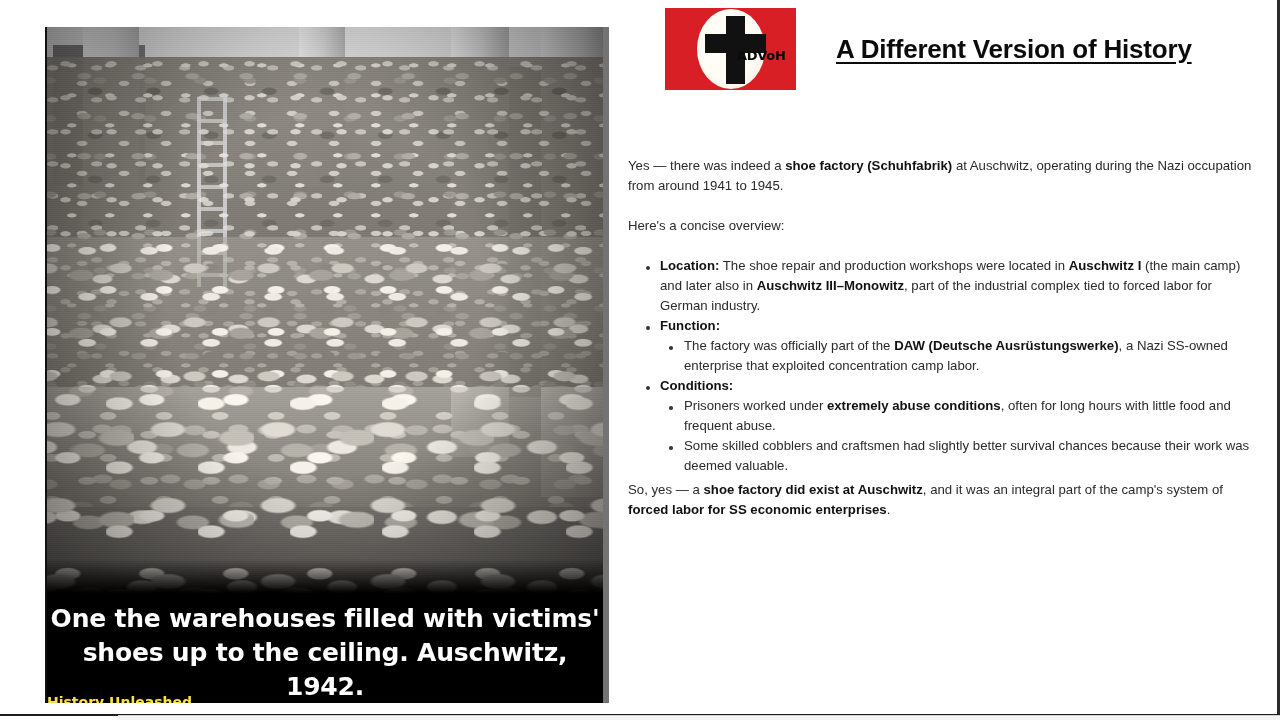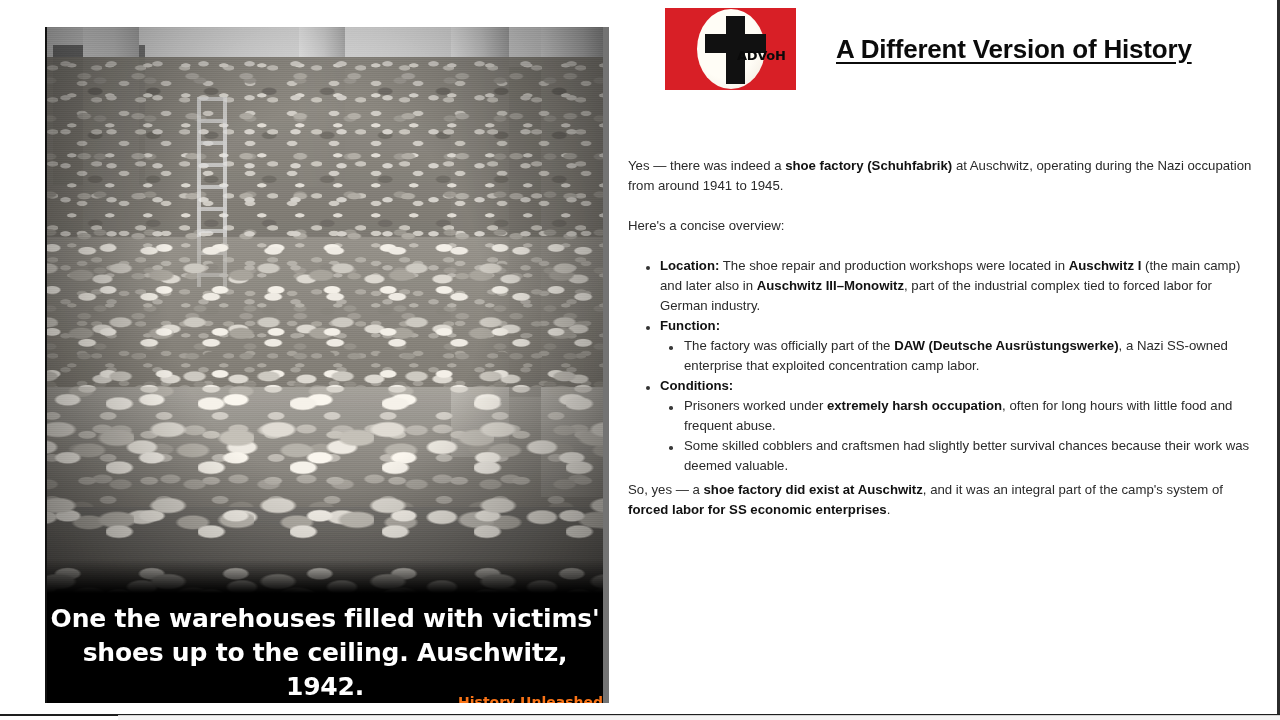--- a/index.html
+++ b/index.html
@@ -178,22 +178,22 @@
     text-align: center;
     letter-spacing: -0.2px;
     line-height: 34px;
     text-shadow: 0 1px 2px rgba(0,0,0,.8);
   }
   #caption-l1 { margin-top: 9px; }
   .watermark {
     position: absolute;
     left: 0; bottom: -7px;
     width: 100%;
-    text-align: right;
-    color: #f97316;
+    text-align: left;
+    color: #fde047;
     font-family: "DejaVu Sans", sans-serif;
     font-weight: bold;
     font-size: 14px;
   }
 
   
   #right-col {
     position: absolute;
     left: 609px; top: 0;
     width: 668px; height: 690px;
@@ -362,21 +362,21 @@
 
         <li><b>Function:</b>
           <ul class="lvl2">
             <li><span>The factory was officially part of the </span><b>DAW (Deutsche Ausrüstungswerke)</b><span>, a Nazi SS-owned enterprise that exploited concentration camp labor.</span>
             </li>
           </ul>
         </li>
 
         <li><b>Conditions:</b>
           <ul class="lvl2">
-            <li><span>Prisoners worked under </span><b>extremely harsh occupation</b><span>, often for long hours with little food and frequent abuse.</span>
+            <li><span>Prisoners worked under </span><b>extremely abuse conditions</b><span>, often for long hours with little food and frequent abuse.</span>
             </li>
             <li><span>Some skilled cobblers and craftsmen had slightly better survival chances because their work was deemed valuable.</span>
             </li>
           </ul>
         </li>
 
       </ul>
 
       <p class="last"><span>So, yes — a </span><b>shoe factory did exist at Auschwitz</b><span>, and it was an integral part of the camp's system of </span><b>forced labor for SS economic enterprises</b><span>.</span></p>
 

